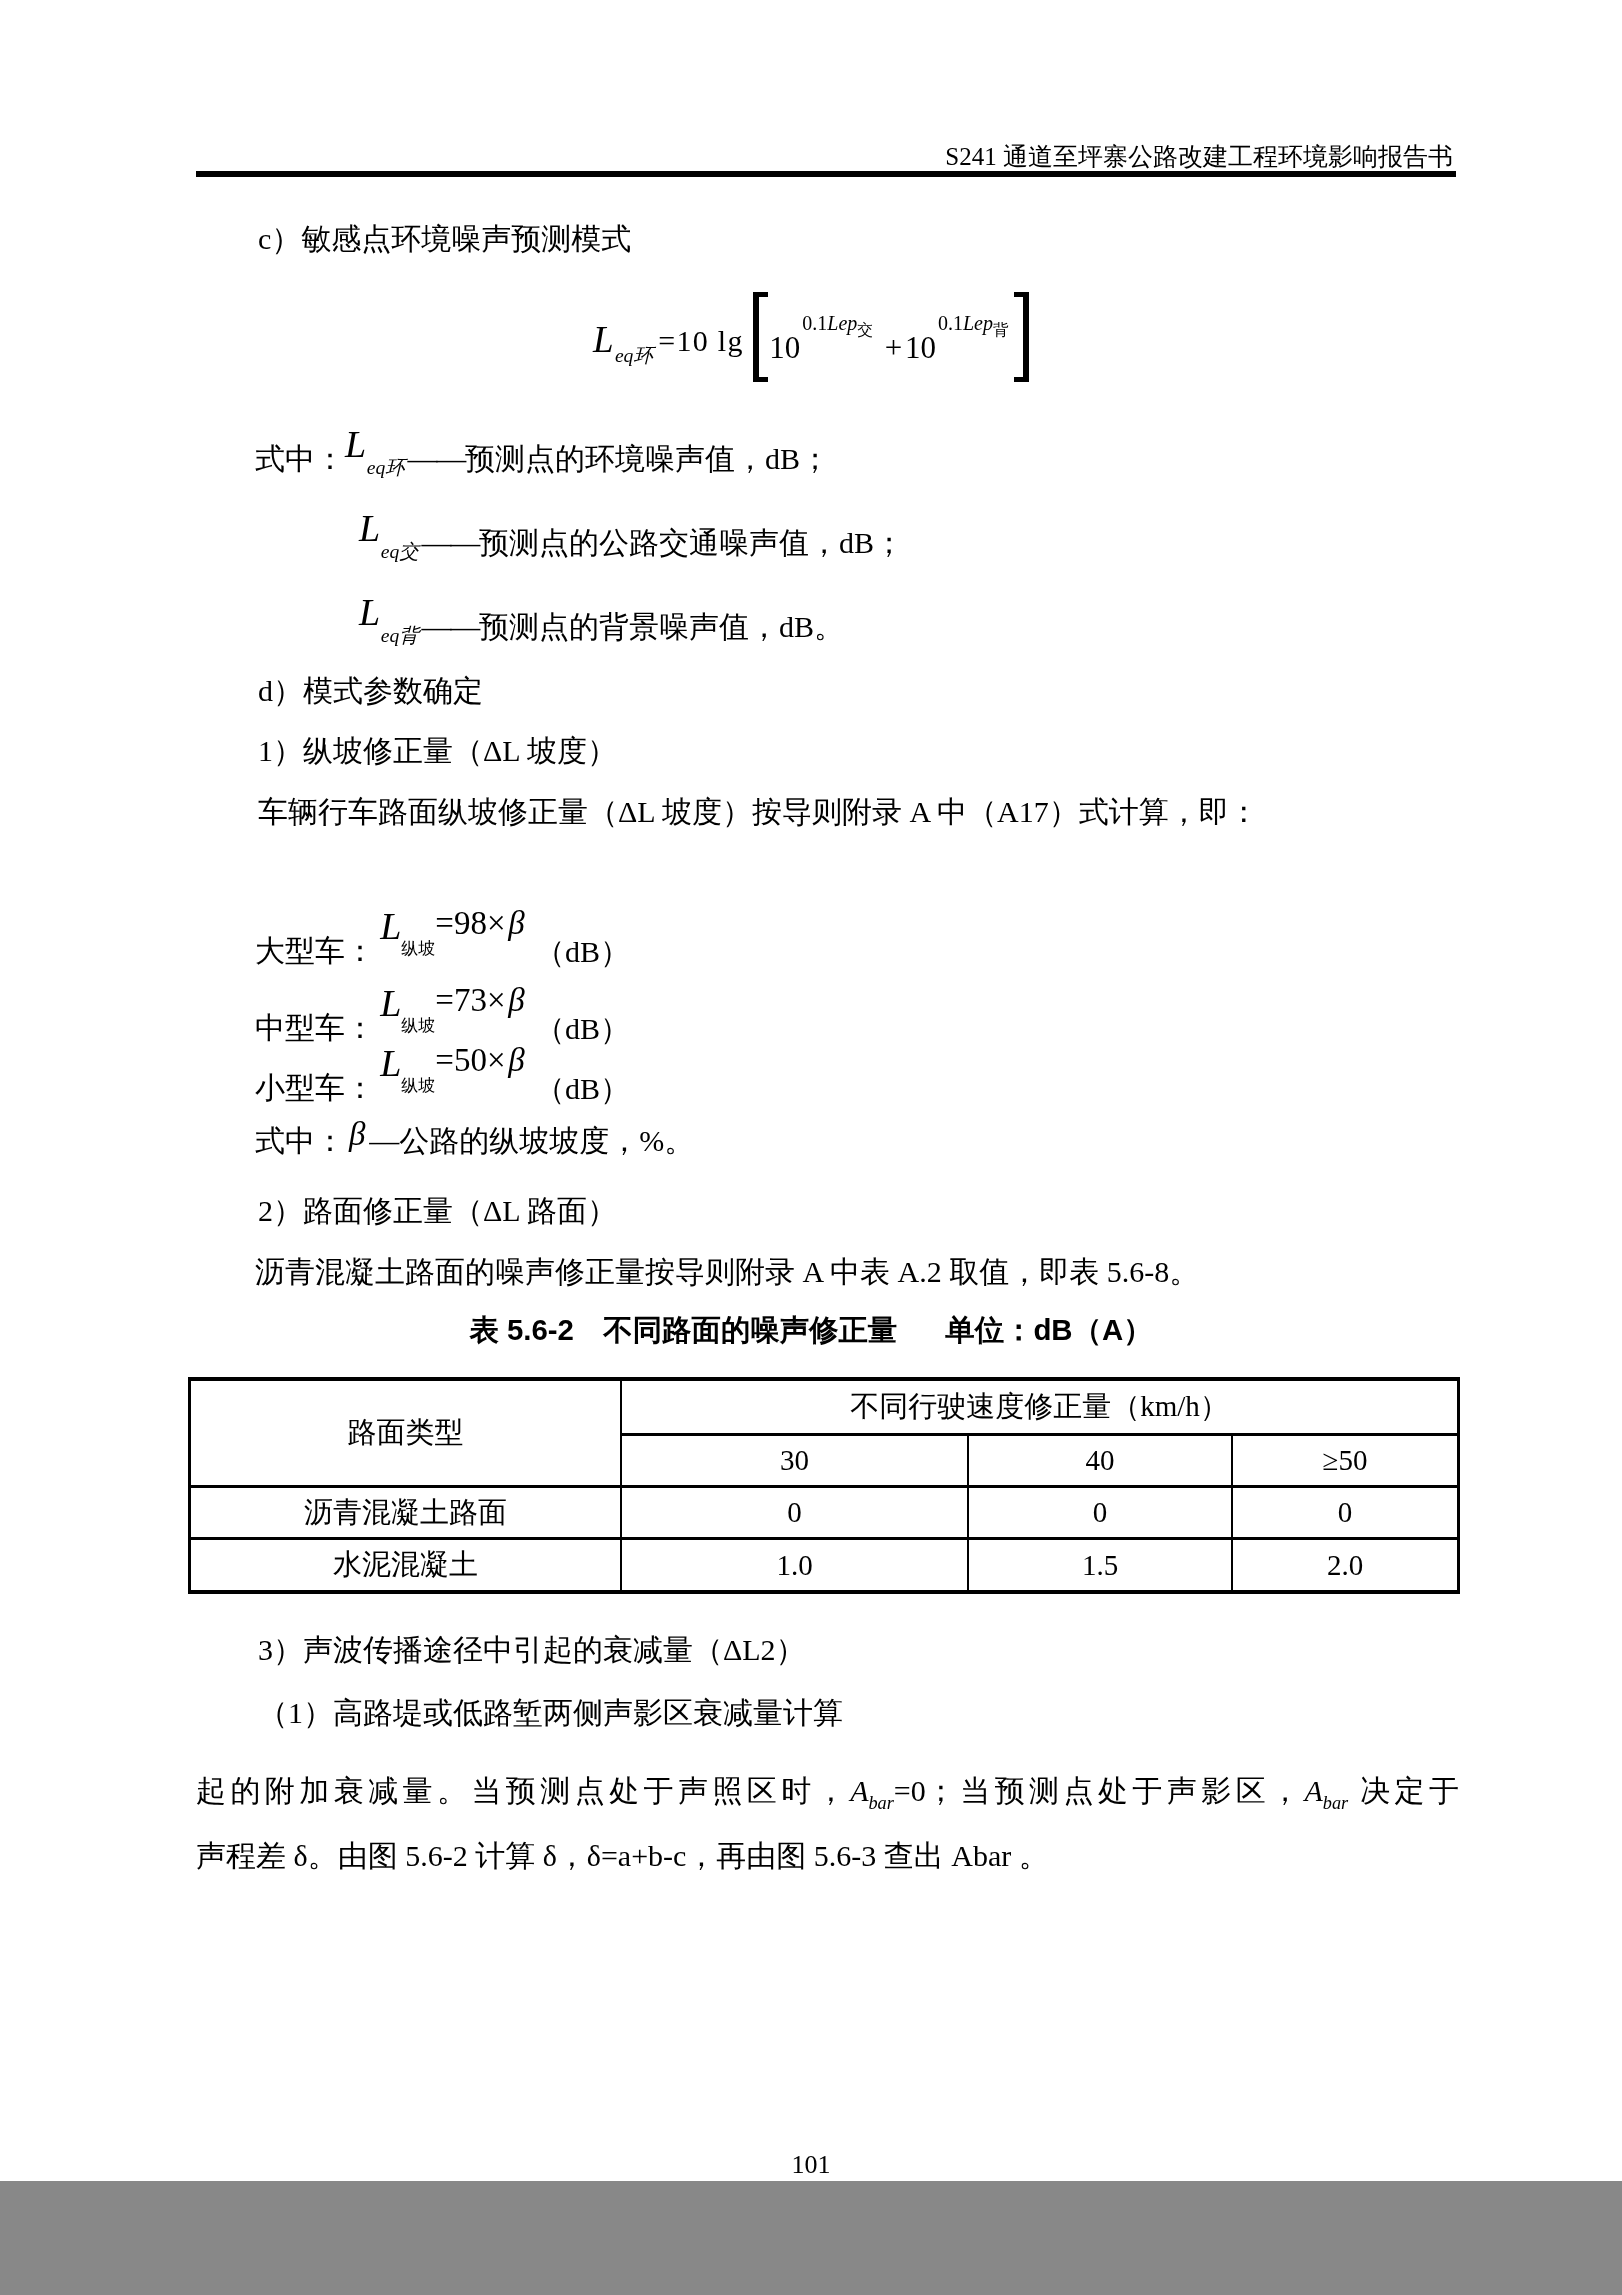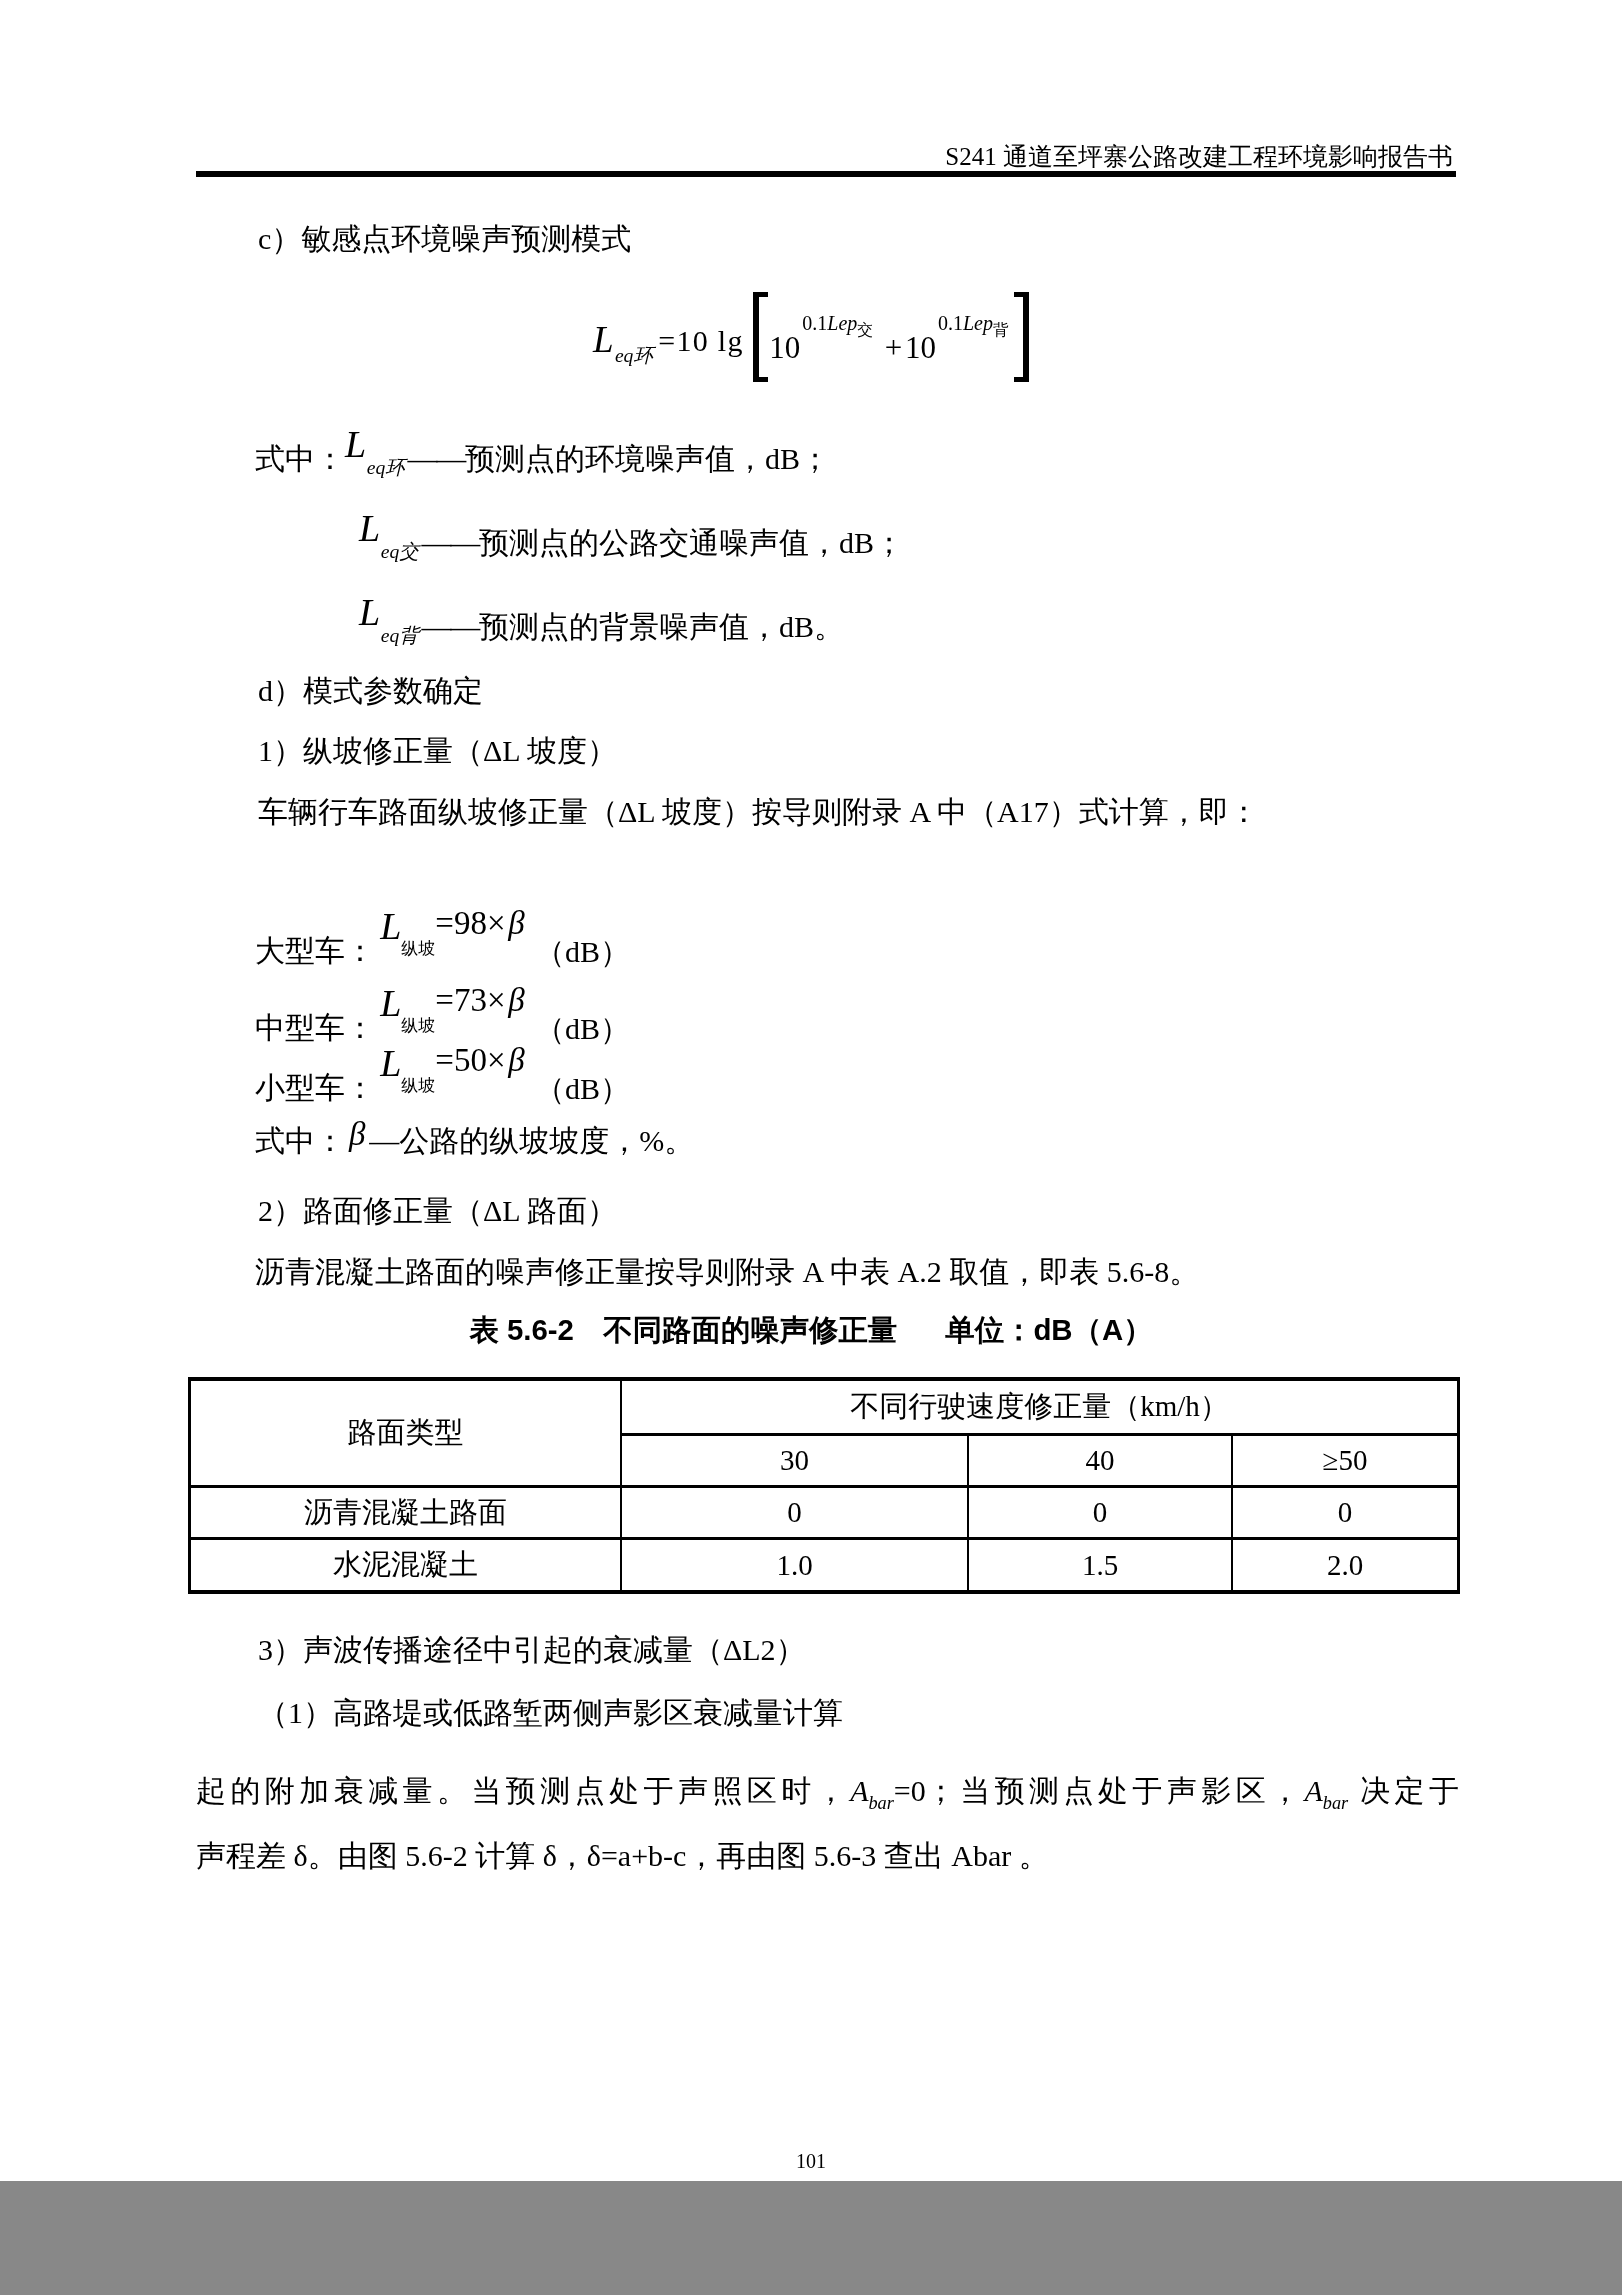--- a/index.html
+++ b/index.html
@@ -66,21 +66,21 @@
   .col3 { grid-column:3; border-left:2px solid #000; }
   .col4 { grid-column:4; border-left:2px solid #000; }
   
   .att-para { position:absolute; top:1758px; left:196px; width:1263px; font-size:30px; line-height:65px; }
   .att-line { text-align:justify; text-align-last:justify; height:65px; overflow:visible; white-space:nowrap; display:block; }
   .att-line.first { text-indent:60px; }
   .att-line.last  { text-align-last:left; }
   .avar i { font-style:italic; }
   .avar sub { font-style:italic; font-size:18.3px; vertical-align:-7.9px; line-height:0; }
   
-  .page-number { position:absolute; top:2150px; left:0; width:1622px; text-align:center; font-size:20px; }
+  .page-number { position:absolute; top:2150px; left:0; width:1622px; text-align:center; font-size:26px; }
 </style>
 </head>
 <body>
 
 <div class="page">
 
   <div class="header-title">S241 通道至坪寨公路改建工程环境影响报告书</div>
   <div class="header-rule"></div>
 
   <div class="t-line" style="left:258px; top:221px;">c）敏感点环境噪声预测模式</div>

